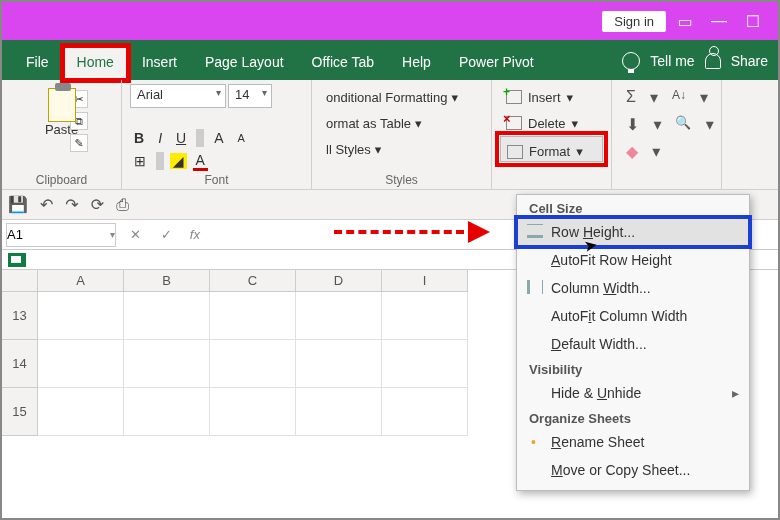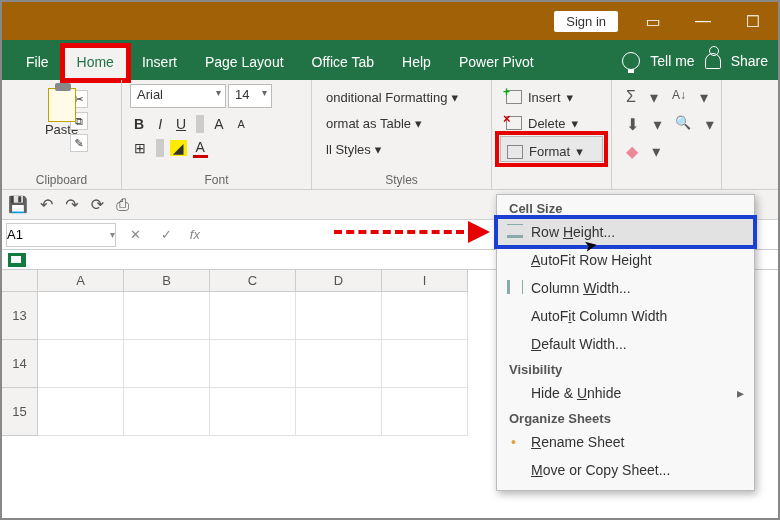--- a/index.html
+++ b/index.html
@@ -1,36 +1,36 @@
 <!DOCTYPE html>
 <html><head>
 <meta charset="utf-8">
 <style>
   * { box-sizing: border-box; margin: 0; padding: 0; font-family: "Segoe UI", Arial, sans-serif; }
   body { width: 780px; height: 520px; background: #fff; overflow: hidden; position: relative; border: 2px solid #888; }
-  .titlebar { height: 38px; background: #a16207; display: flex; align-items: center; justify-content: flex-end; padding: 0 10px; gap: 20px; }
+  .titlebar { height: 38px; background: #d946ef; display: flex; align-items: center; justify-content: flex-end; padding: 0 10px; gap: 4px; }
   .titlebar .signin { background: #fff; color: #333; padding: 3px 12px; font-size: 13px; border-radius: 2px; }
   .titlebar .win-btn { color: #fff; font-size: 16px; width: 30px; text-align: center; }
   .tabbar { height: 40px; background: #217346; display: flex; align-items: flex-end; padding-left: 10px; color: #fff; font-size: 14px; }
   .tabbar .tab { padding: 8px 14px 10px; cursor: pointer; }
   .tabbar .tab.active { background: #f3f2f1; color: #217346; }
   .tabbar .right-tools { margin-left: auto; display: flex; align-items: center; gap: 10px; padding: 0 10px 10px 0; }
   .tabbar .right-tools span { font-size: 14px; }
   .highlight-red { outline: 5px solid #e60000; outline-offset: -2px; }
   .ribbon { height: 110px; background: #f3f2f1; border-bottom: 1px solid #d0d0d0; display: flex; font-size: 13px; color: #333; }
   .group { border-right: 1px solid #d0d0d0; padding: 4px 8px 2px; display: flex; flex-direction: column; }
   .group .label { text-align: center; font-size: 12px; color: #666; margin-top: auto; }
   .clipboard { width: 120px; }
   .paste-btn { display: flex; flex-direction: column; align-items: center; margin-top: 4px; }
   .paste-icon { width: 28px; height: 34px; border: 1px solid #bfa100; background: #fffbe6; position: relative; }
   .paste-icon::before { content: ""; position: absolute; top: -6px; left: 6px; width: 16px; height: 8px; background: #888; border-radius: 2px; }
   .clip-side { display: flex; flex-direction: column; gap: 4px; position: absolute; margin-left: 60px; margin-top: 6px; }
   .clip-side div { width: 18px; height: 18px; background: #fff; border: 1px solid #ccc; font-size: 11px; text-align: center; line-height: 16px; }
   .font-group { width: 190px; }
-  .font-row { display: flex; gap: 2px; margin-bottom: 4px; }
+  .font-row { display: flex; gap: 2px; margin-bottom: 18px; }
   .combo { border: 1px solid #bbb; background: #fff; height: 24px; font-size: 13px; padding: 2px 18px 2px 6px; position: relative; }
   .combo::after { content: "▾"; position: absolute; right: 4px; font-size: 10px; color: #666; }
   .btn-row { display: flex; gap: 6px; align-items: center; height: 24px; }
   .btn-row span, .btn-row b, .btn-row i, .btn-row u { font-size: 14px; padding: 0 4px; }
   .u-text { text-decoration: underline; }
   .btn-row .sep { width: 1px; height: 18px; background: #ccc; }
   .styles-group { width: 180px; }
   .style-btn { height: 26px; display: flex; align-items: center; gap: 4px; font-size: 13px; padding: 0 6px; }
   .cells-group { width: 120px; }
   .cell-btn { height: 26px; display: flex; align-items: center; gap: 6px; padding: 2px 6px; font-size: 13px; }
@@ -51,21 +51,21 @@
   .sheet-icon-row { height: 20px; background: #fff; border-bottom: 1px solid #ccc; display: flex; align-items: center; }
   .sheet-icon { width: 18px; height: 14px; background: #107c41; margin-left: 6px; position: relative; }
   .sheet-icon::after { content: ""; position: absolute; left: 3px; top: 3px; width: 10px; height: 7px; background: #fff; }
   .grid-area { position: relative; background: #fff; }
   .col-headers { display: flex; height: 22px; }
   .corner { width: 36px; background: #f3f2f1; border-right: 1px solid #ccc; border-bottom: 1px solid #ccc; }
   .col-h { width: 86px; background: #f3f2f1; border-right: 1px solid #ccc; border-bottom: 1px solid #ccc; text-align: center; font-size: 13px; color: #555; line-height: 22px; }
   .data-row { display: flex; height: 48px; }
   .row-h { width: 36px; background: #f3f2f1; border-right: 1px solid #ccc; border-bottom: 1px solid #ccc; text-align: center; font-size: 13px; color: #555; line-height: 48px; }
   .cell { width: 86px; border-right: 1px solid #e0e0e0; border-bottom: 1px solid #e0e0e0; }
-  .dropdown-menu { position: absolute; left: 494px; top: 192px; width: 259px; background: #f8f8f8; border: 1px solid #bcbcbc; box-shadow: 2px 3px 8px rgba(0,0,0,0.3); font-size: 14px; color: #333; padding: 2px 0 6px; }
+  .dropdown-menu { position: absolute; left: 514px; top: 192px; width: 234px; background: #f8f8f8; border: 1px solid #bcbcbc; box-shadow: 2px 3px 8px rgba(0,0,0,0.3); font-size: 14px; color: #333; padding: 2px 0 6px; }
   .dropdown-menu .section { padding: 4px 12px 2px; font-weight: bold; color: #555; font-size: 13px; }
   .dropdown-menu .item { padding: 6px 12px 6px 34px; cursor: pointer; position: relative; }
   .dropdown-menu .item .mi { position: absolute; left: 10px; top: 6px; width: 16px; height: 14px; }
   .row-ico { border-bottom: 3px solid #8aa; border-top: 1px solid #8aa; }
   .col-ico { border-left: 3px solid #8aa; border-right: 1px solid #8aa; height: 16px; width: 12px; }
   .highlight-blue { outline: 4px solid #1a3fd1; outline-offset: -1px; background: #e2e2e2; }
   .submenu-arrow::after { content: "▸"; position: absolute; right: 10px; color: #666; }
   .bullet::before { content: "•"; position: absolute; left: 14px; color: #e8a23c; }
   .underline-char { text-decoration: underline; }
   .arrow-red { position: absolute; left: 332px; top: 228px; width: 150px; height: 4px; }

